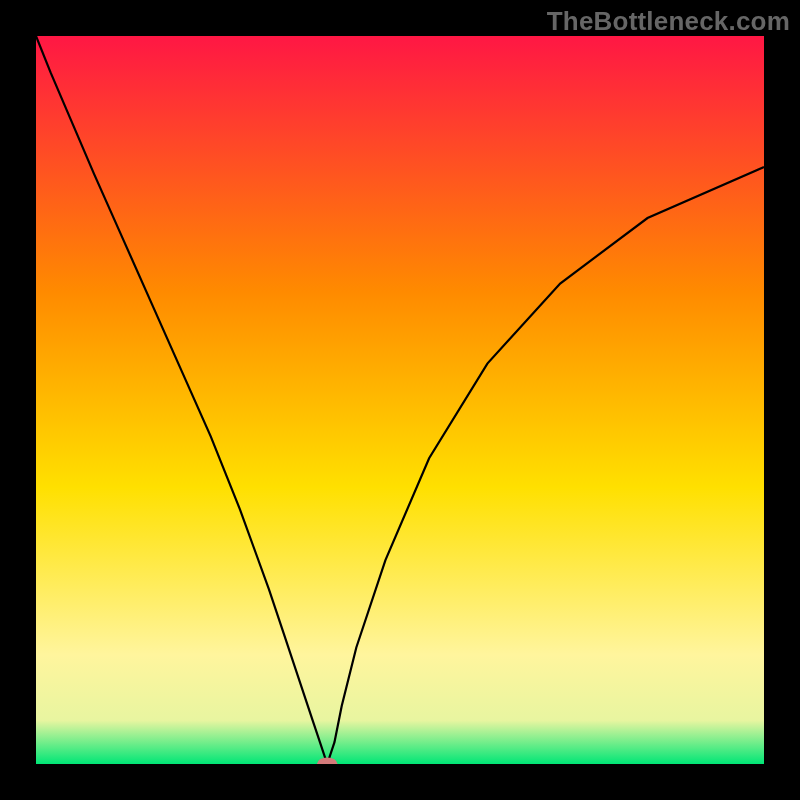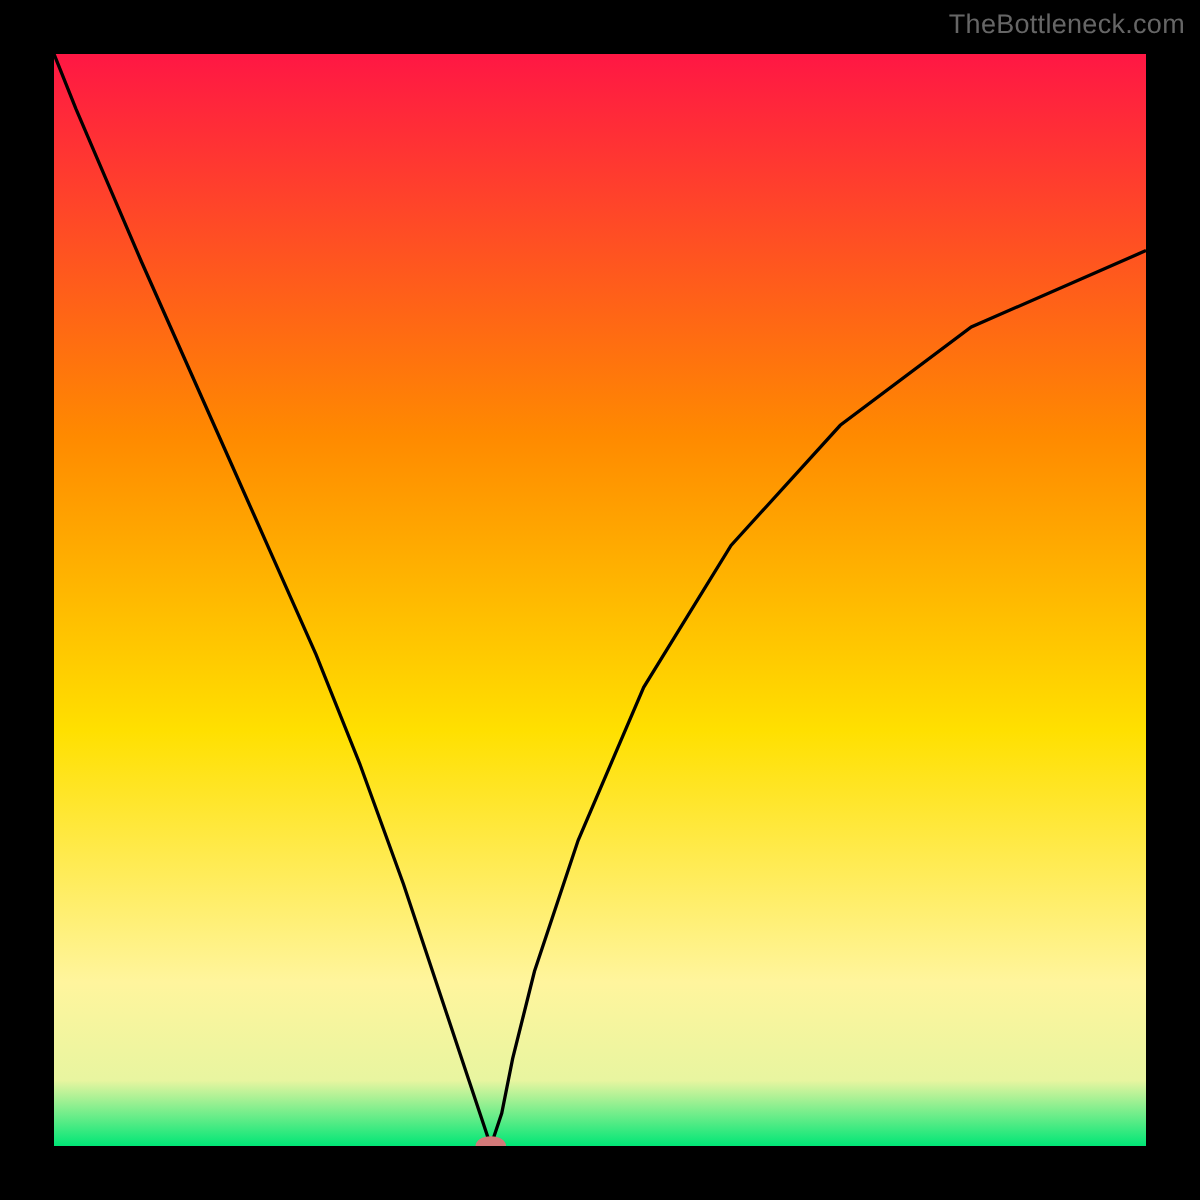--- a/index.html
+++ b/index.html
@@ -27,23 +27,23 @@
     height: 728px;
   }
   .plot svg {
     display: block;
   }
   .watermark {
     position: absolute;
     top: 6px;
     right: 10px;
     color: #666666;
-    font-size: 18px;
+    font-size: 26px;
     letter-spacing: 0.2px;
-    font-weight: 400;
+    font-weight: 700;
   }
 </style>
 </head>
 <body>
 
 <div class="frame">
 
   <div class="plot">
     <svg id="plot-svg" width="728" height="728" viewBox="0 0 100 100" preserveAspectRatio="none">
       <defs>

